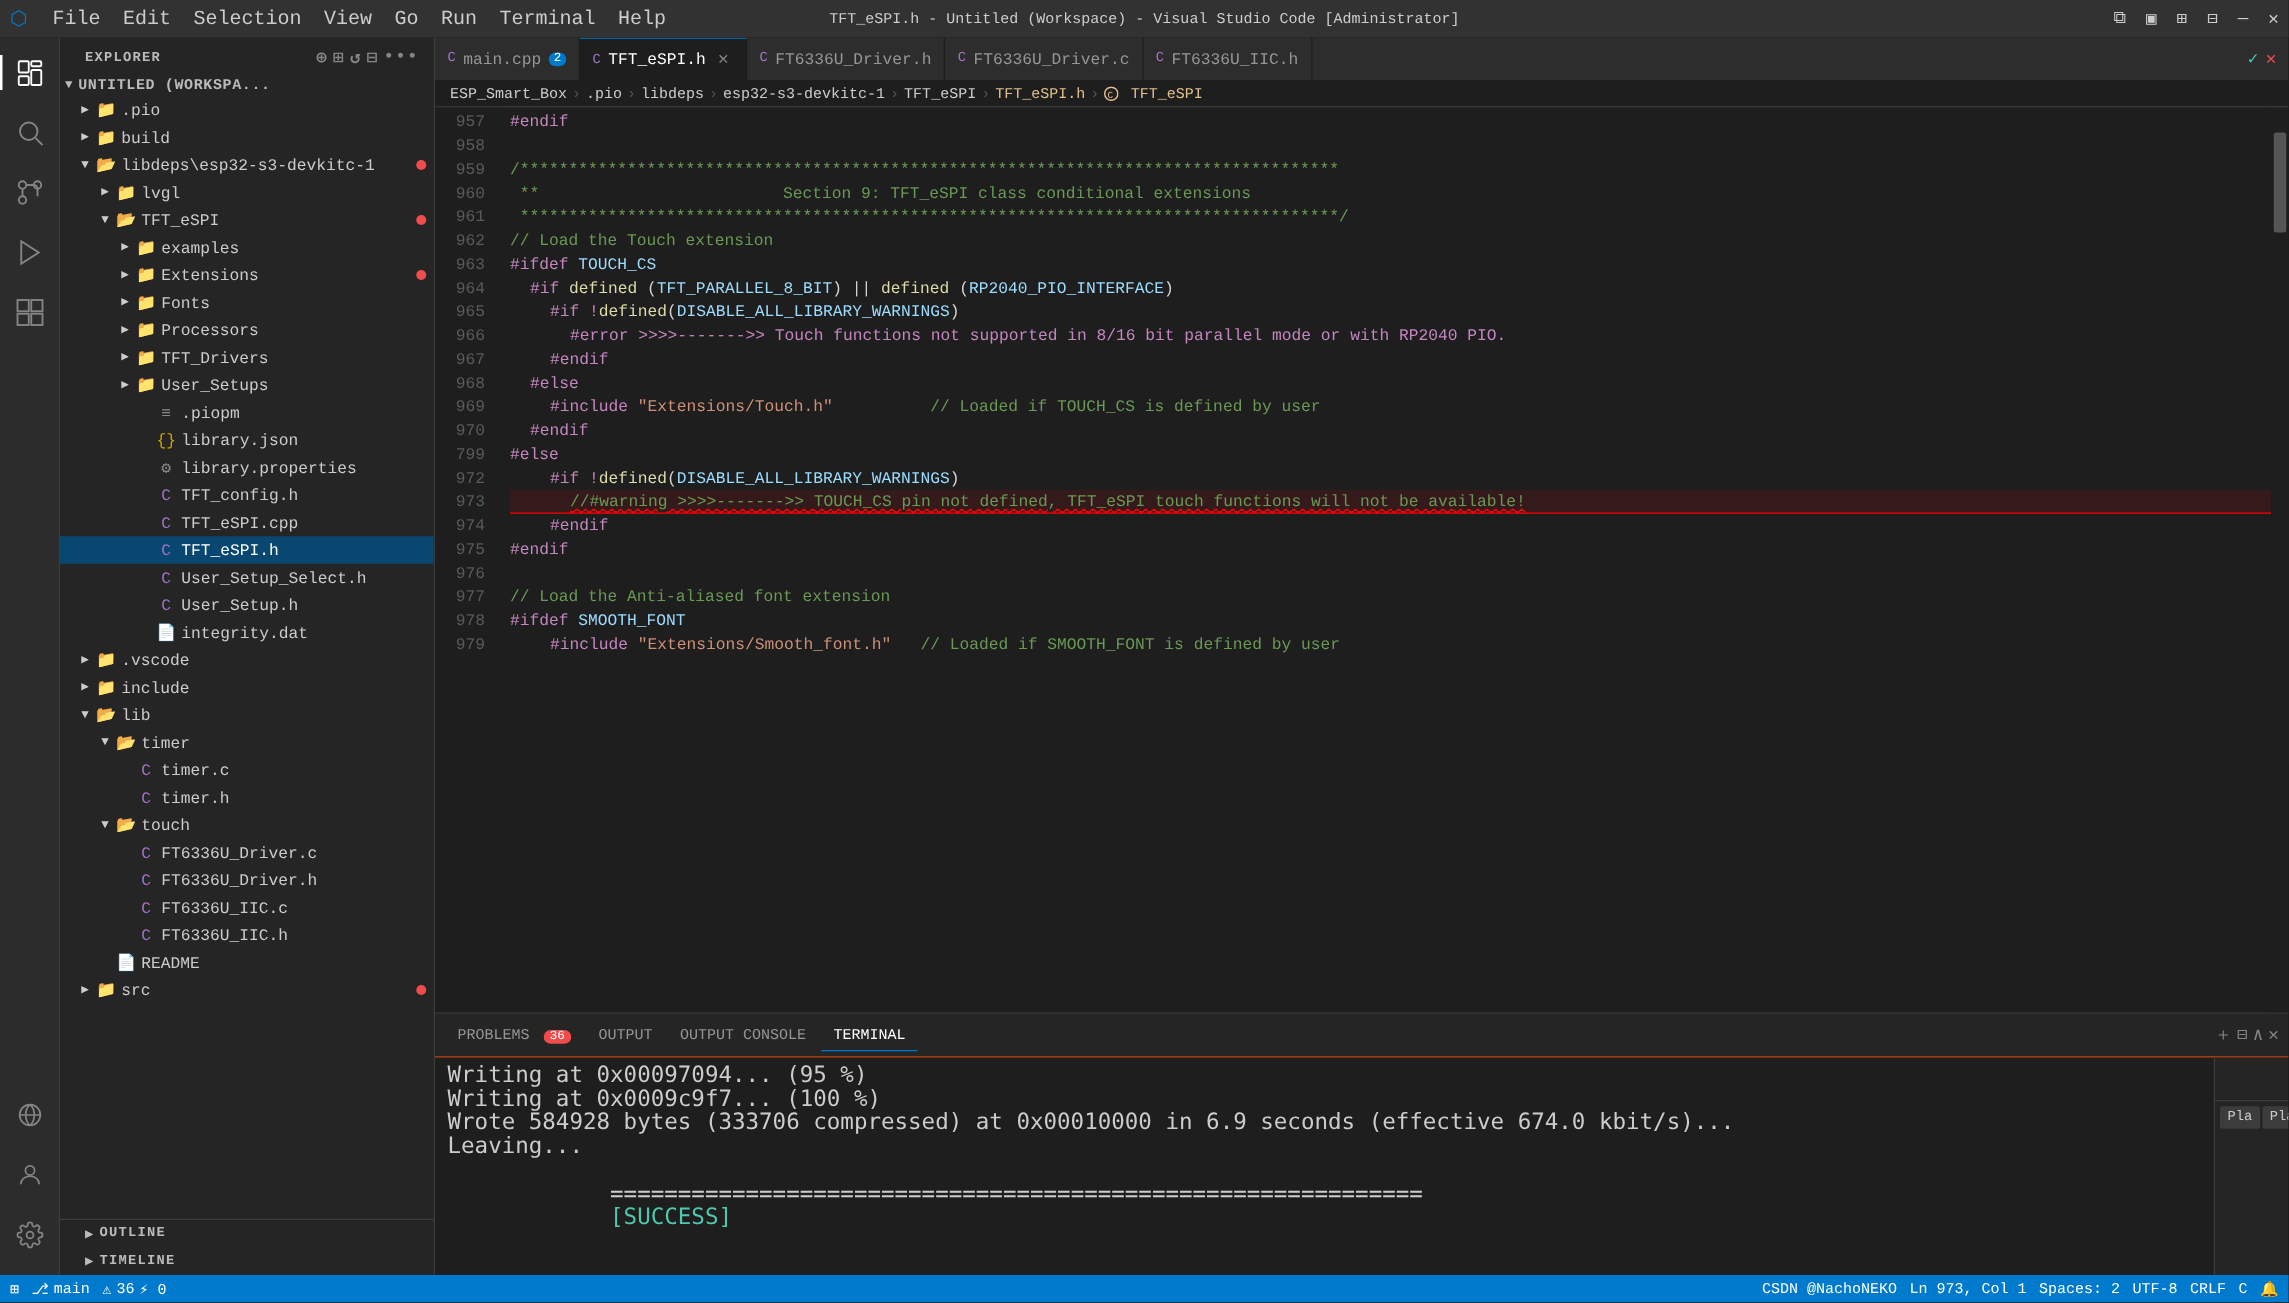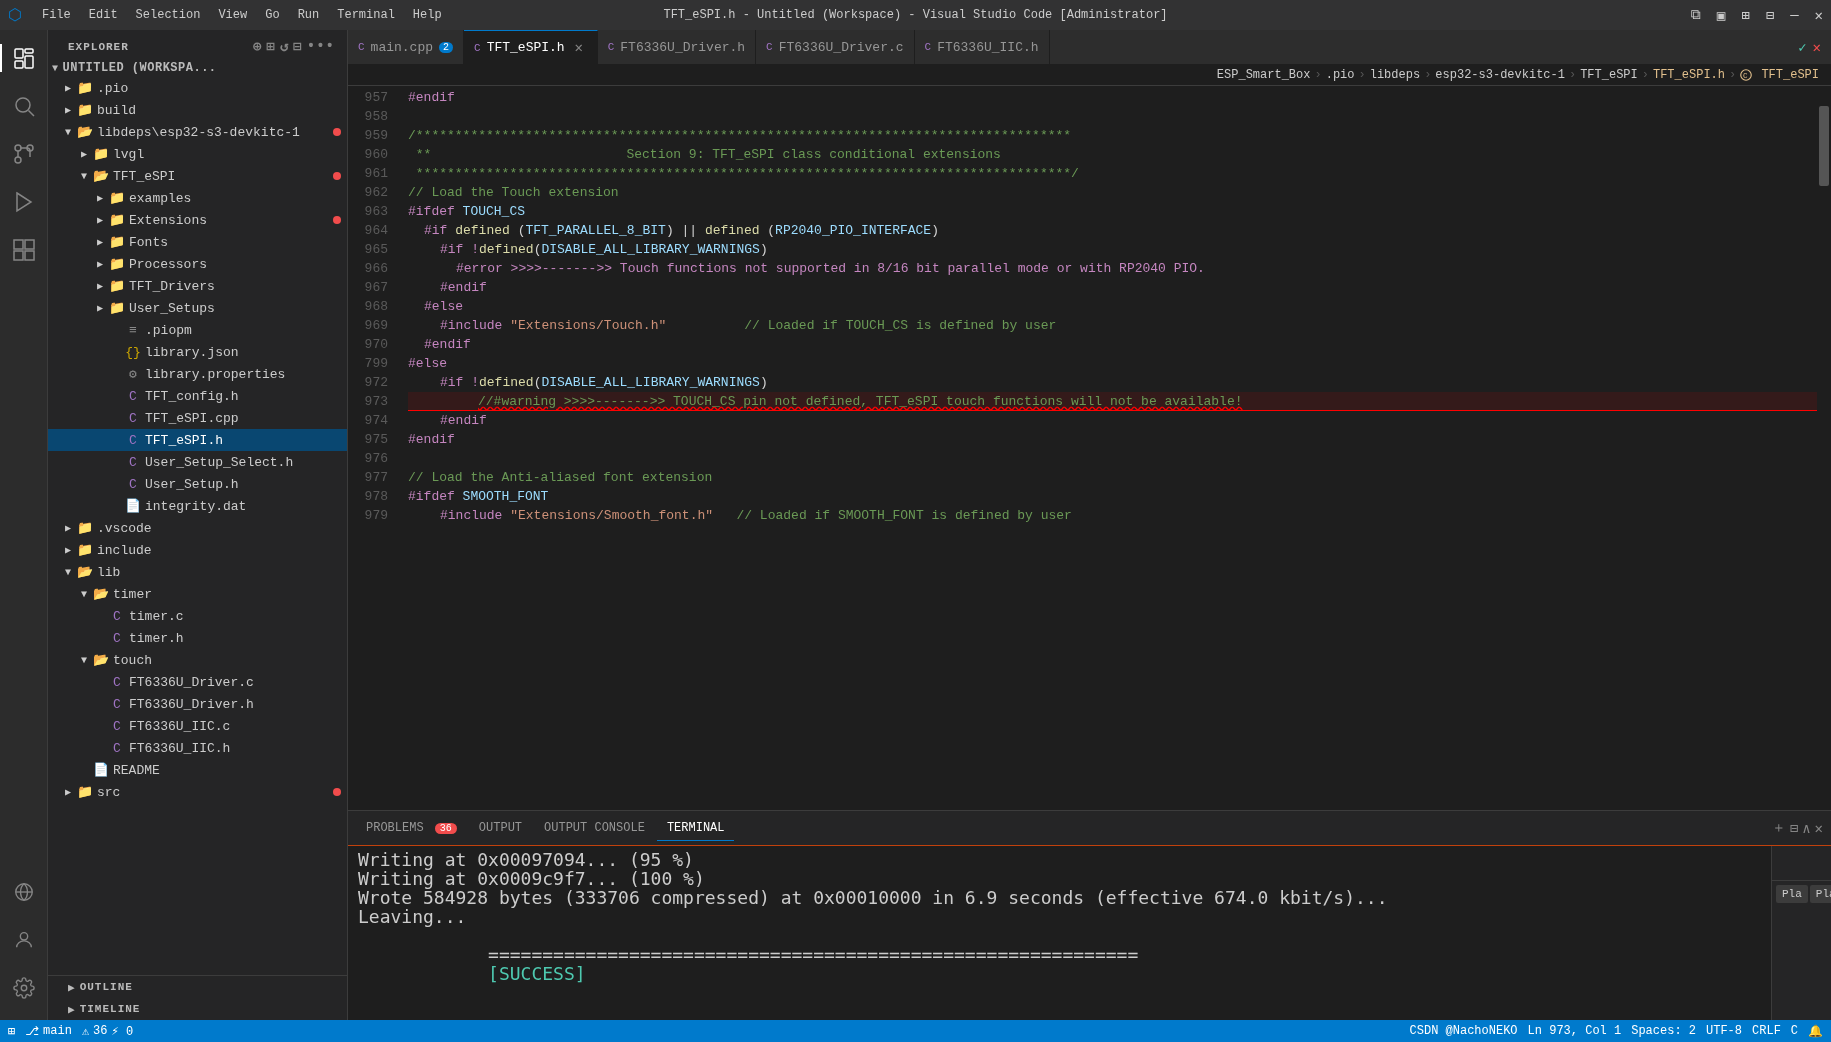--- a/index.html
+++ b/index.html
@@ -29,21 +29,21 @@
       display: flex;
       align-items: center;
       gap: 8px;
     }
     .title-bar-menu {
       display: flex;
       gap: 2px;
     }
     .title-bar-menu span {
       padding: 2px 8px;
-      font-size: 12px;
+      font-size: 16px;
       color: #cccccc;
       cursor: pointer;
       text-align: center;
     }
     .title-bar-title {
       font-size: 12px;
       color: #cccccc;
       position: absolute;
       left: 50%;
       transform: translateX(-50%);
@@ -202,21 +202,20 @@
     .breadcrumb {
       background: #1e1e1e;
       padding: 3px 12px;
       font-size: 12px;
       color: #858585;
       display: flex;
       align-items: center;
       gap: 4px;
       flex-shrink: 0;
       border-bottom: 1px solid #3c3c3c;
-      justify-content: flex-end;
     }
     .breadcrumb-sep { color: #555; }
     .breadcrumb-item { color: #cccccc; }
 
     
     .code-editor {
       flex: 1;
       display: flex;
       overflow: hidden;
       background: #1e1e1e;
@@ -245,21 +244,20 @@
     }
     .code-line {
       height: 19px;
       white-space: pre;
       display: flex;
       align-items: center;
     }
     .code-line.warning-line {
       background: rgba(255, 0, 0, 0.1);
       position: relative;
-      padding-left: 22px;
     }
     .warning-underline {
       text-decoration: underline wavy red;
     }
     .c-macro { color: #c586c0; }
     .c-comment { color: #6a9955; }
     .c-string { color: #ce9178; }
     .c-func { color: #dcdcaa; }
     .c-define { color: #9cdcfe; }
 

